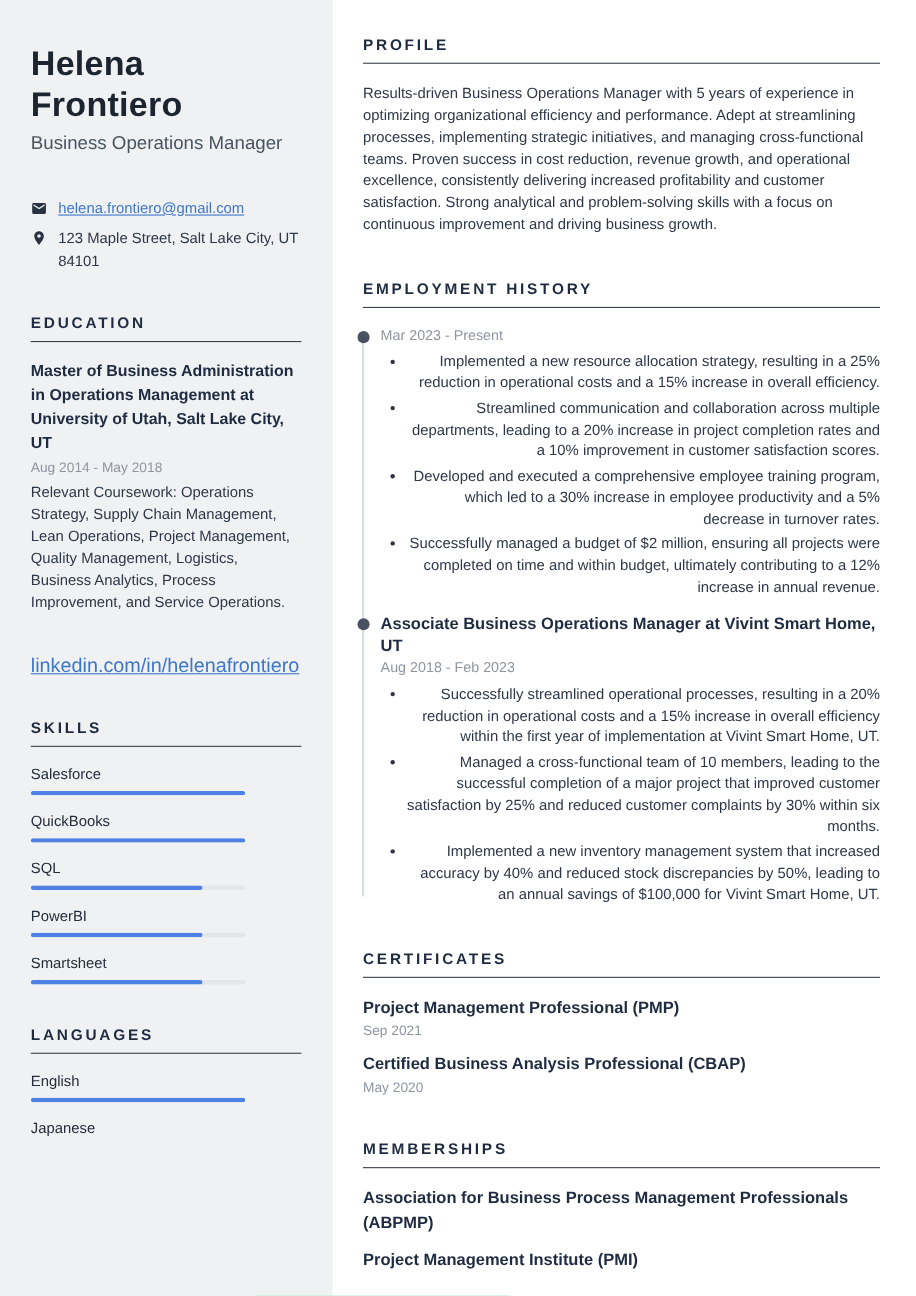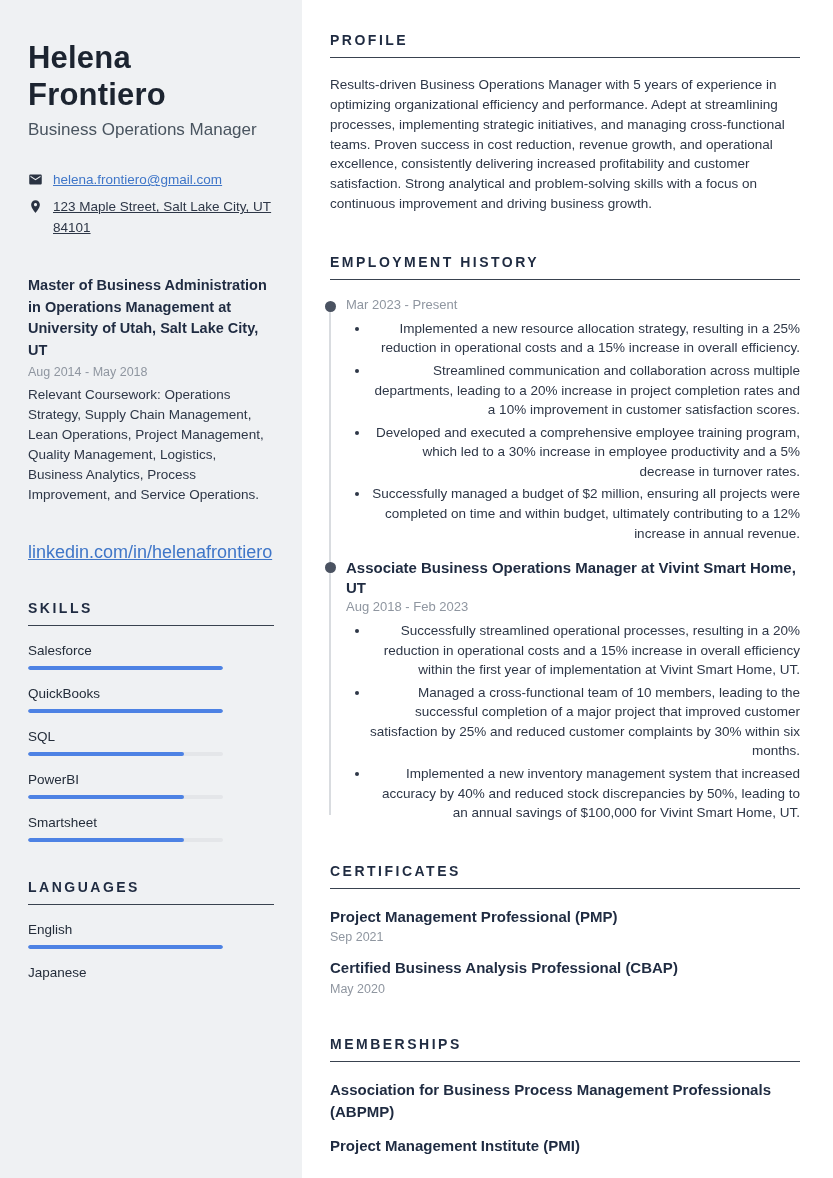--- a/index.html
+++ b/index.html
@@ -21,21 +21,21 @@
     background:var(--sidebar-bg,#eff1f3);
     padding:40px 28px 0 28px;
   }
   .person-name {
     font-size:31px; font-weight:bold; line-height:1.18;
     color:#1c2430; letter-spacing:.2px;
   }
   .person-title {
     font-size:17px; color:#49545f; margin-top:7px;
   }
-  .contact { margin-top:30px;text-decoration:underline; }
+  .contact { margin-top:40px; }
   .contact-row {
     display:flex; align-items:flex-start; gap:10px;
     font-size:13.5px; line-height:1.5; margin-bottom:7px;
     color:#2e3747;
   }
   .contact-row .cicon { flex:0 0 15px; width:15px; height:15px; margin-top:2px; }
   .cicon svg { width:15px; height:15px; fill:#2a3342; display:block; }
   a.blue-link {
     color:var(--link-blue,#3f76c8);
     text-decoration:underline;
@@ -128,20 +128,23 @@
         <span class="cicon">
           <svg viewBox="0 0 24 24">
               <path d="M12 2C8.13 2 5 5.13 5 9c0 5.25 7 13 7 13s7-7.75 7-13c0-3.87-3.13-7-7-7zm0 9.5c-1.38 0-2.5-1.12-2.5-2.5s1.12-2.5 2.5-2.5 2.5 1.12 2.5 2.5-1.12 2.5-2.5 2.5z"></path>
             </svg>
         </span>
         <span>123 Maple Street, Salt Lake City, UT 84101</span>
       </div>
     </div>
 
     <section class="side-section">
+      <div class="heading-wrap">
+        <h2 class="sec-heading">EDUCATION</h2>
+      </div>
       <div class="edu-degree">Master of Business Administration in Operations Management at University of Utah, Salt Lake City, UT</div>
       <div class="date-gray">Aug 2014 - May 2018</div>
       <div class="edu-desc">Relevant Coursework: Operations Strategy, Supply Chain Management, Lean Operations, Project Management, Quality Management, Logistics, Business Analytics, Process Improvement, and Service Operations.</div>
     </section>
 
     <section class="side-section">
       <div class="links-body">
         <a href="#" class="blue-link">linkedin.com/in/helenafrontiero</a>
       </div>
     </section>

